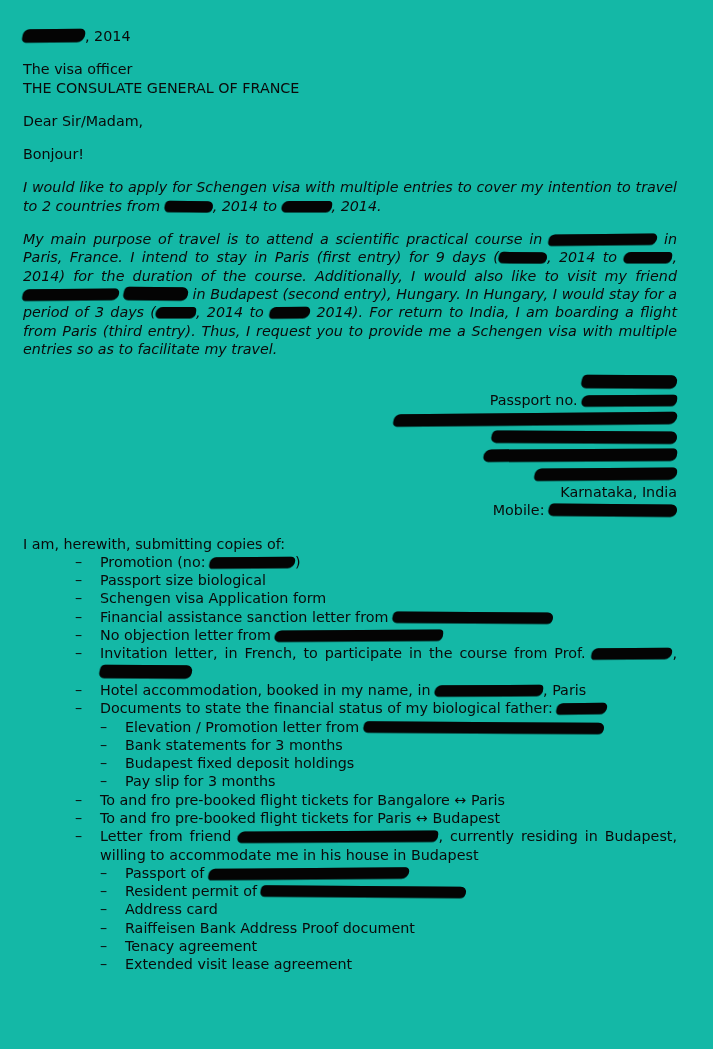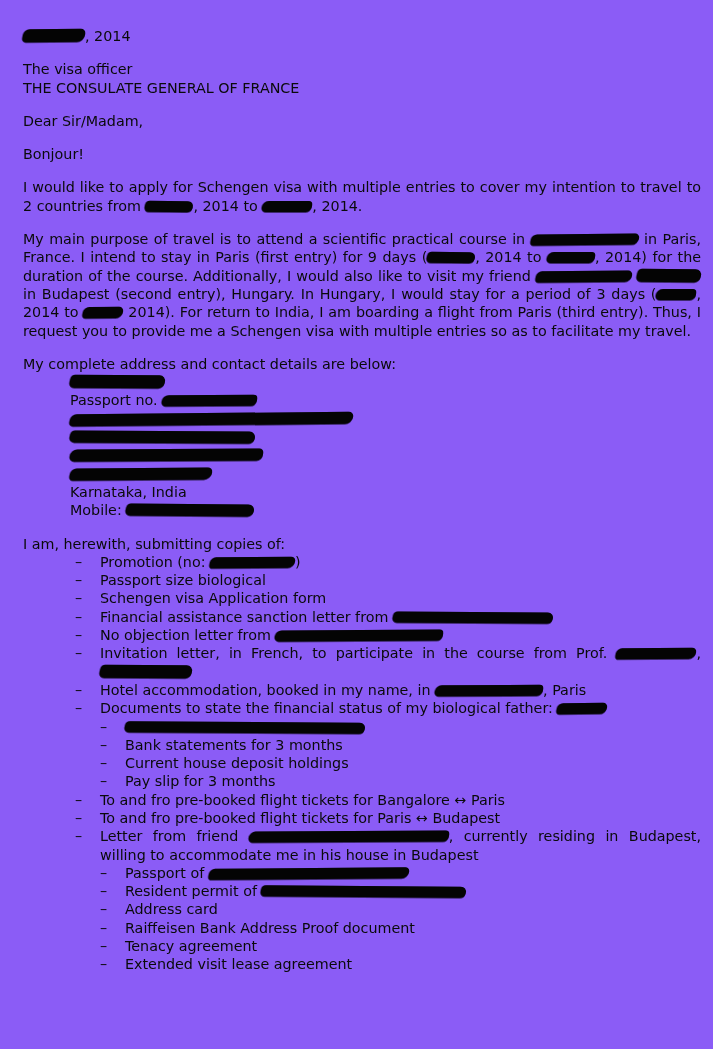--- a/index.html
+++ b/index.html
@@ -5,33 +5,33 @@
   html, body {
     margin: 0;
     padding: 0;
     background: #ffffff;
   }
   .doc {
     position: relative;
     width: 713px;
     min-height: 1049px;
     box-sizing: border-box;
-    padding: 27px 12px 40px 23px;
-    background: #8b5cf6;
+    padding: 27px 36px 40px 23px;
+    background: #14b8a6;
     color: #0a0a0a;
     font-family: "DejaVu Sans", "Liberation Sans", sans-serif;
     font-size: 14.3px;
     line-height: 18.3px;
     -webkit-font-smoothing: antialiased;
   }
   .line  { white-space: normal; }
-  .para  { text-align: left; }
+  .para  { text-align: left; font-style: italic; }
   .para.just { text-align: justify; }
   .gap   { height: 15px; }
-  .ind1  { margin-left: 47px; }   
+  .ind1  { margin-left: 47px; text-align: right; }   
   .li    { display: flex; align-items: flex-start; }
   .li .dash {
     flex: none;
     box-sizing: border-box;
     padding-right: 0;
   }
   .li.lv1 { margin-left: 52px; }
   .li.lv1 .dash { width: 25px; }
   .li.lv2 { margin-left: 77px; }
   .li.lv2 .dash { width: 25px; }
@@ -60,21 +60,20 @@
     <div class="line"><span>THE CONSULATE GENERAL OF FRANCE</span></div>
     <div class="gap"></div>
     <div class="line"><span>Dear Sir/Madam,</span></div>
     <div class="gap"></div>
     <div class="line"><span>Bonjour!</span></div>
     <div class="gap"></div>
     <div class="para just"><span>I would like to apply for Schengen visa with multiple entries to cover my intention to travel to 2 countries from </span><span class="redact r1" style="width: 48px;"></span><span>, 2014 to </span><span class="redact r2" style="width: 50px;"></span><span>, 2014.</span></div>
     <div class="gap"></div>
     <div class="para just"><span>My main purpose of travel is to attend a scientific practical course in </span><span class="redact r0" style="width: 108px;"></span><span> in Paris, France. I intend to stay in Paris (first entry) for 9 days (</span><span class="redact r1" style="width: 48px;"></span><span>, 2014 to </span><span class="redact r2" style="width: 48px;"></span><span>, 2014) for the duration of the course. Additionally, I would also like to visit my friend </span><span class="redact r0" style="width: 96px;"></span><span> </span><span class="redact r1" style="width: 64px; height: 13px;"></span><span> in Budapest (second entry), Hungary. In Hungary, I would stay for a period of 3 days (</span><span class="redact r2" style="width: 40px;"></span><span>, 2014 to </span><span class="redact r0" style="width: 40px;"></span><span> 2014). For return to India, I am boarding a flight from Paris (third entry). Thus, I request you to provide me a Schengen visa with multiple entries so as to facilitate my travel.</span></div>
     <div class="gap"></div>
-    <div class="line"><span>My complete address and contact details are below:</span></div>
     <div class="line ind1"><span class="redact r1" style="width: 95px; height: 13px;"></span></div>
     <div class="line ind1"><span>Passport no. </span><span class="redact r2" style="width: 95px;"></span></div>
     <div class="line ind1"><span class="redact r0" style="width: 283px; height: 12px;"></span></div>
     <div class="line ind1"><span class="redact r1" style="width: 185px; height: 12px;"></span></div>
     <div class="line ind1"><span class="redact r2" style="width: 193px; height: 12px;"></span></div>
     <div class="line ind1"><span class="redact r0" style="width: 142px; height: 12px;"></span></div>
     <div class="line ind1"><span>Karnataka, India</span></div>
     <div class="line ind1"><span>Mobile: </span><span class="redact r1" style="width: 128px; height: 12px;"></span></div>
     <div class="gap"></div>
     <div class="line"><span>I am, herewith, submitting copies of:</span></div>
@@ -105,29 +104,29 @@
     <div class="li lv1">
       <span class="dash">–</span>
       <div class="content"><span>Hotel accommodation, booked in my name, in </span><span class="redact r2" style="width: 108px;"></span><span>, Paris</span></div>
     </div>
     <div class="li lv1">
       <span class="dash">–</span>
       <div class="content"><span>Documents to state the financial status of my biological father: </span><span class="redact r0" style="width: 50px;"></span></div>
     </div>
     <div class="li lv2">
       <span class="dash">–</span>
-      <div class="content"><span class="redact r1" style="width: 240px;"></span></div>
+      <div class="content"><span>Elevation / Promotion letter from </span><span class="redact r1" style="width: 240px;"></span></div>
     </div>
     <div class="li lv2">
       <span class="dash">–</span>
       <div class="content"><span>Bank statements for 3 months</span></div>
     </div>
     <div class="li lv2">
       <span class="dash">–</span>
-      <div class="content"><span>Current house deposit holdings</span></div>
+      <div class="content"><span>Budapest fixed deposit holdings</span></div>
     </div>
     <div class="li lv2">
       <span class="dash">–</span>
       <div class="content"><span>Pay slip for 3 months</span></div>
     </div>
     <div class="li lv1">
       <span class="dash">–</span>
       <div class="content"><span>To and fro pre-booked flight tickets for Bangalore ↔ Paris</span></div>
     </div>
     <div class="li lv1">

